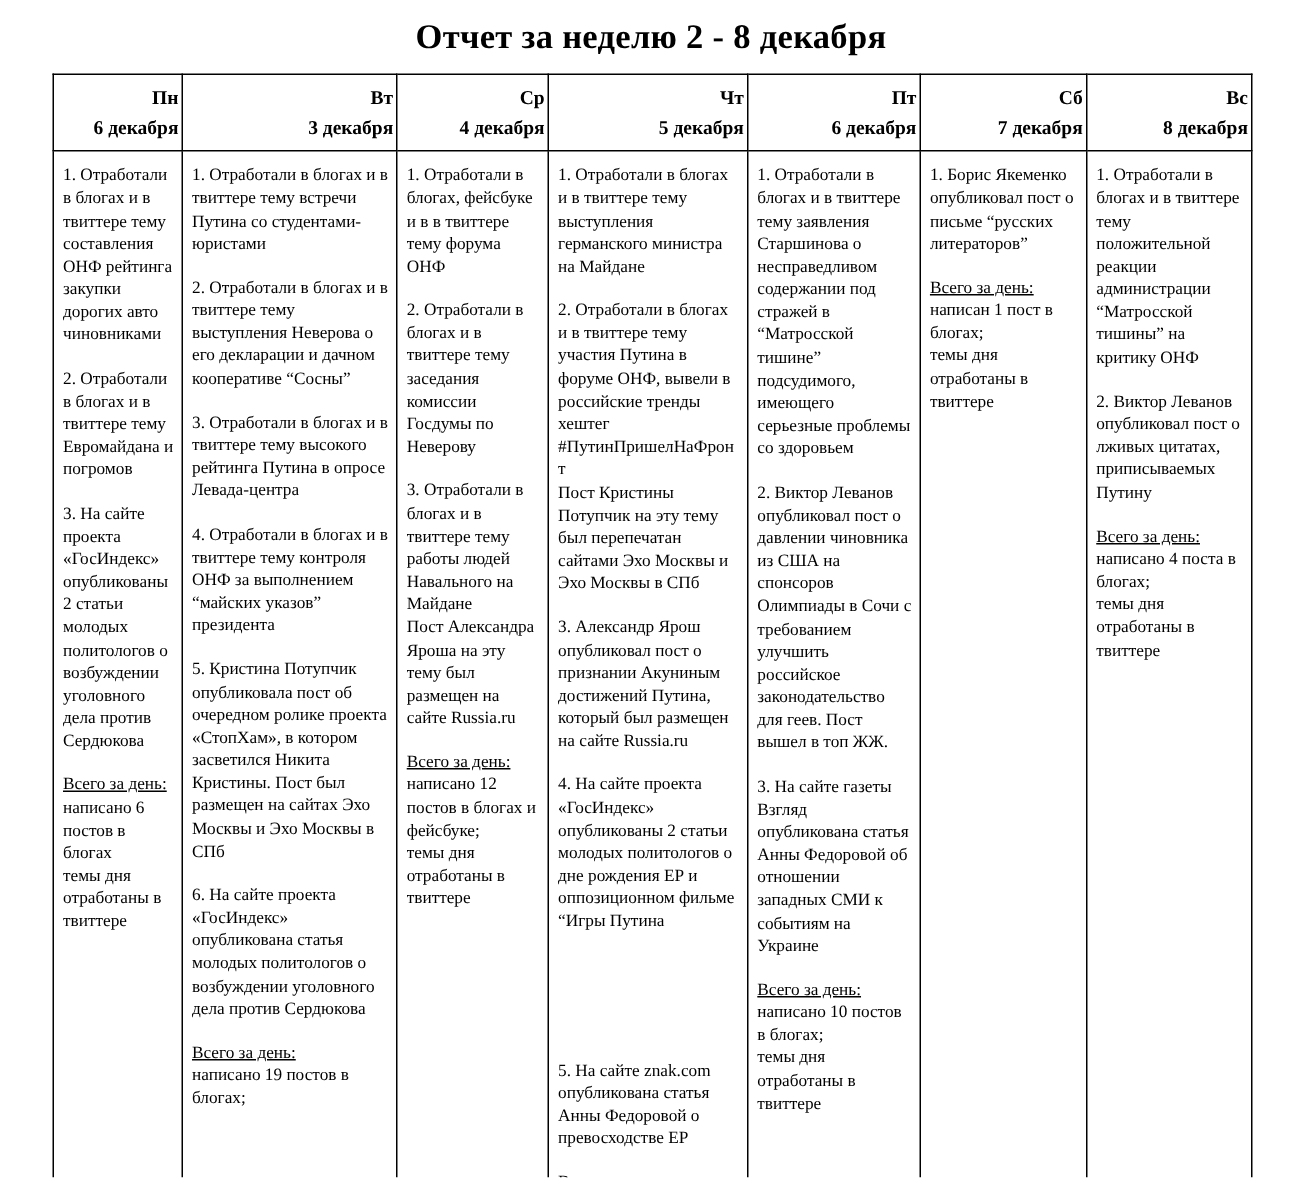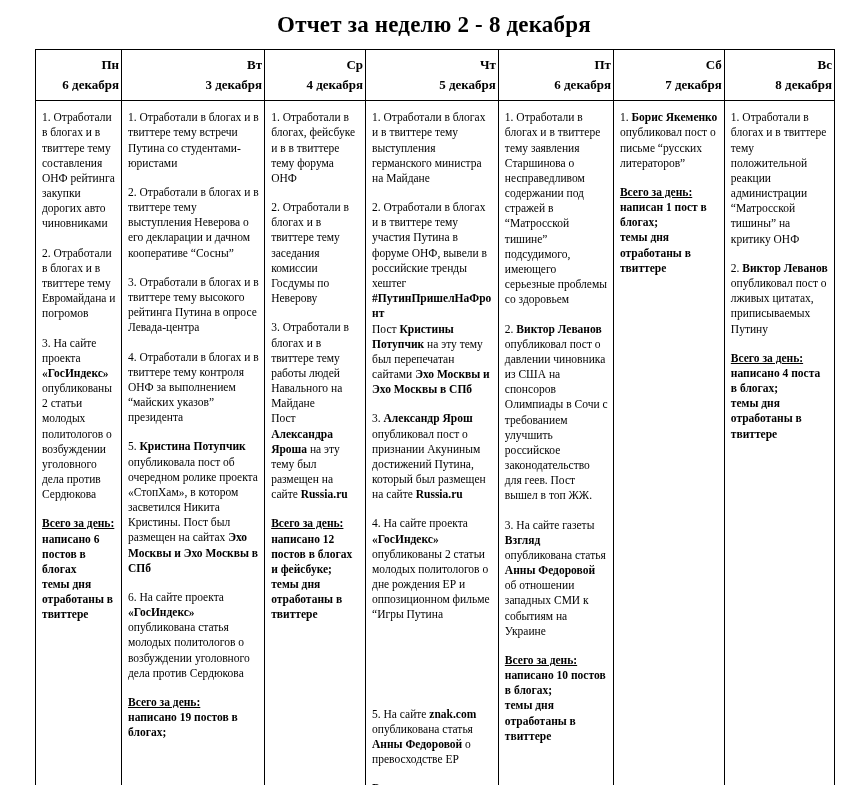--- a/index.html
+++ b/index.html
@@ -50,21 +50,21 @@
     line-height: 1.32;
     height: 662px;
     word-wrap: break-word;
   }
   .para {
     margin: 0 0 14px 0;
   }
   .para.gap {
     margin-top: 84px;
   }
-  .b { font-weight: bold; }
+  .b { font-weight: normal; }
   .u { text-decoration: underline; }
 </style>
 </head>
 <body>
 
 <div class="page">
   <h1 class="page-title">Отчет за неделю 2 - 8 декабря</h1>
   <table class="report">
     <thead>
       <tr>

